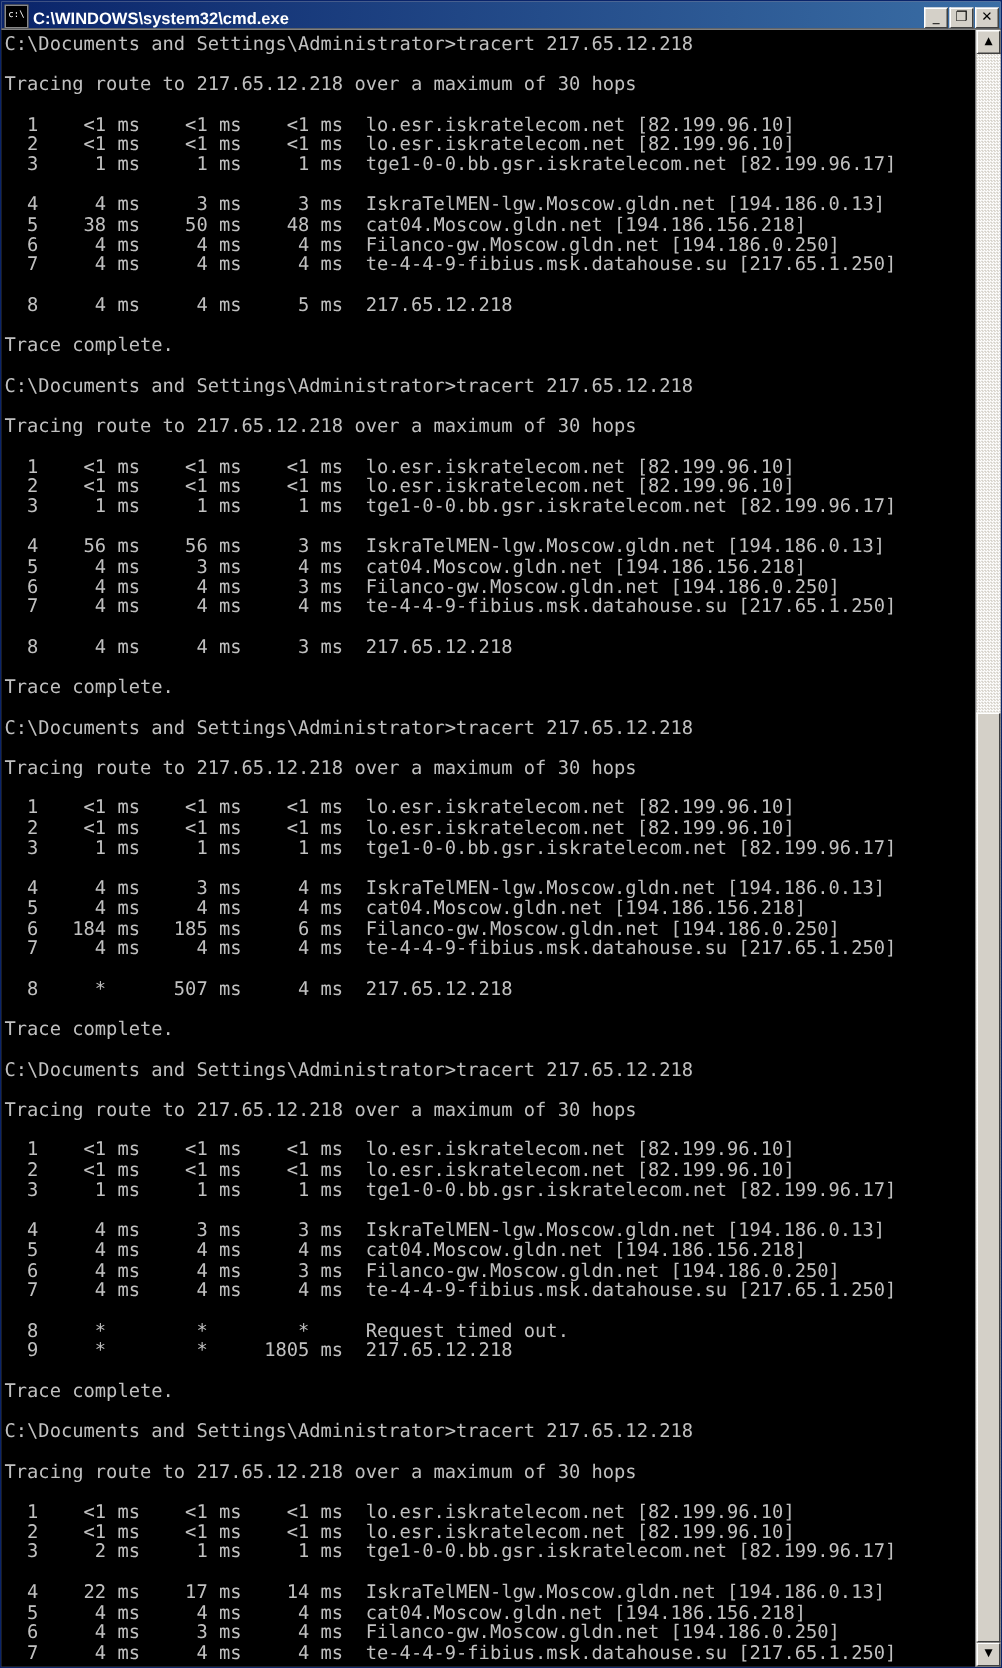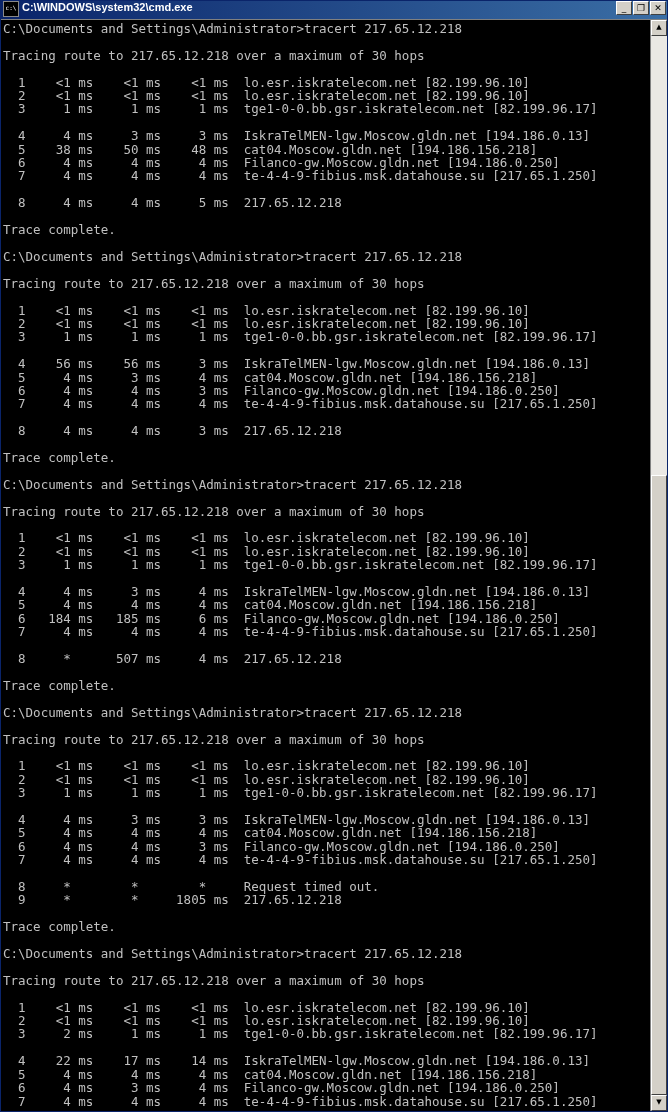--- a/index.html
+++ b/index.html
@@ -21,21 +21,21 @@
     box-sizing: border-box;
     border: 1px solid #0a246a;
     background: #d4d0c8;
     display: flex;
     flex-direction: column;
   }
   .titlebar {
     height: 18px;
     background: linear-gradient(to right, #0a246a 0%, #3a6ea5 100%);
     display: flex;
-    align-items: flex-start;
+    align-items: flex-end;
     padding: 0 1px 0 2px;
     flex: none;
   }
   .title-icon {
     width: 14px;
     height: 14px;
     background: #000;
     border: 1px solid #888;
     color: #fff;
     font-size: 6px;

